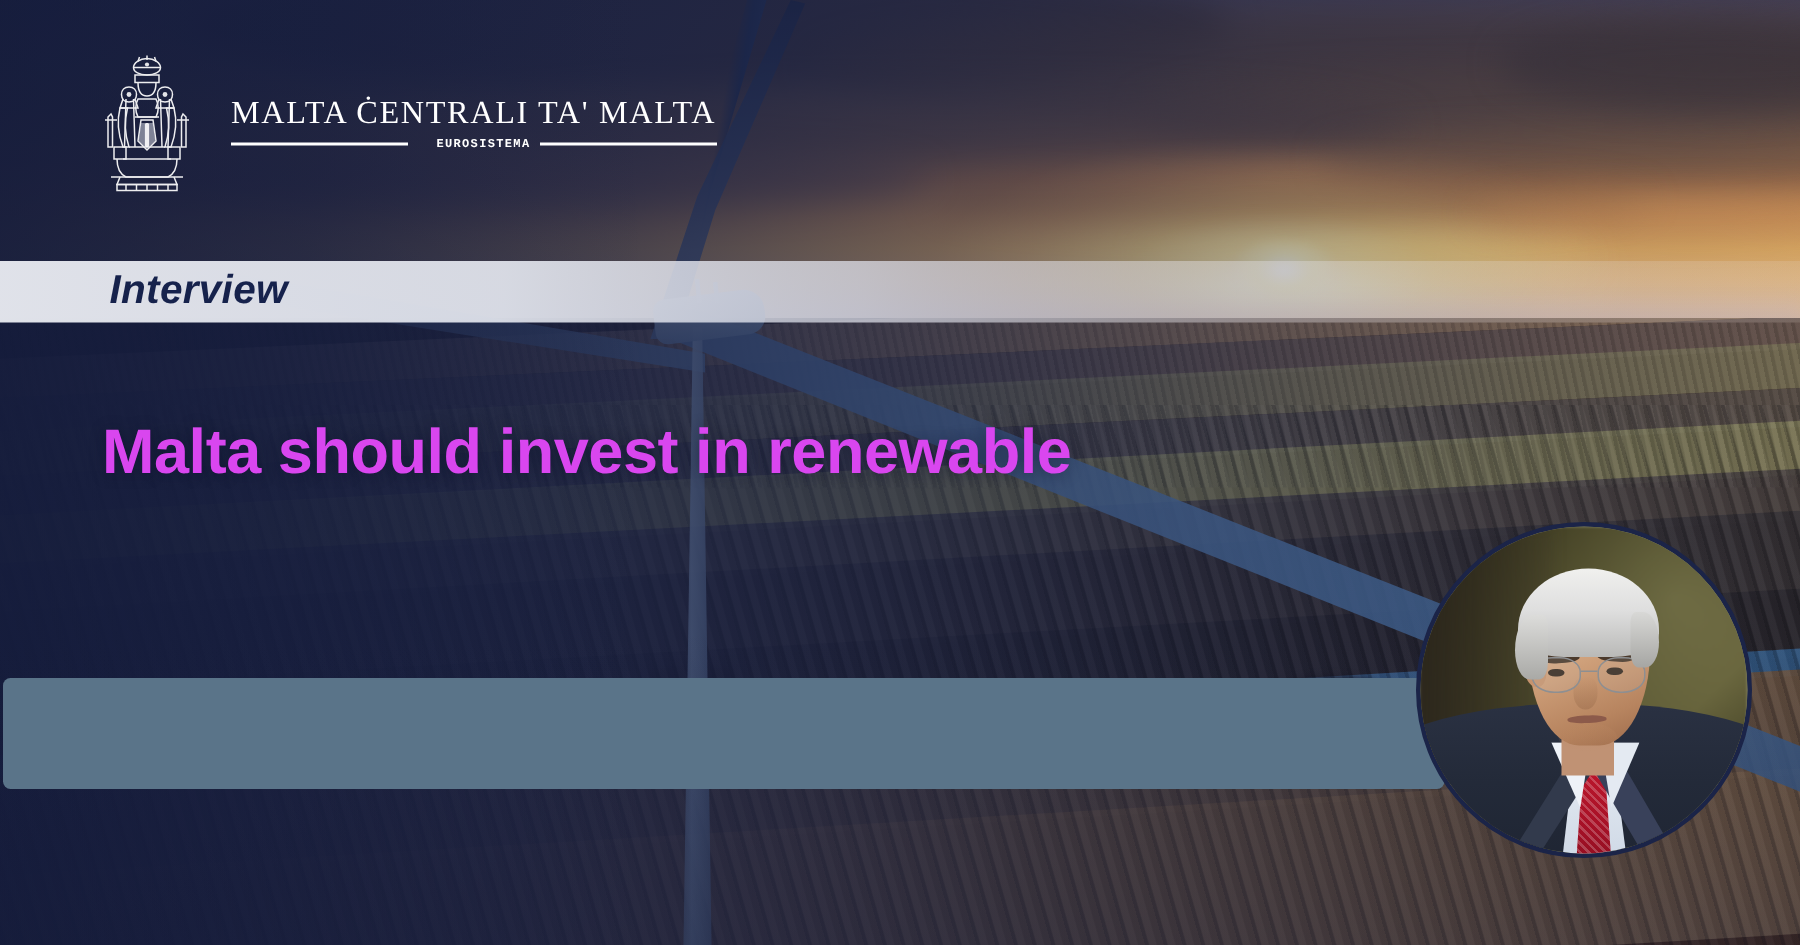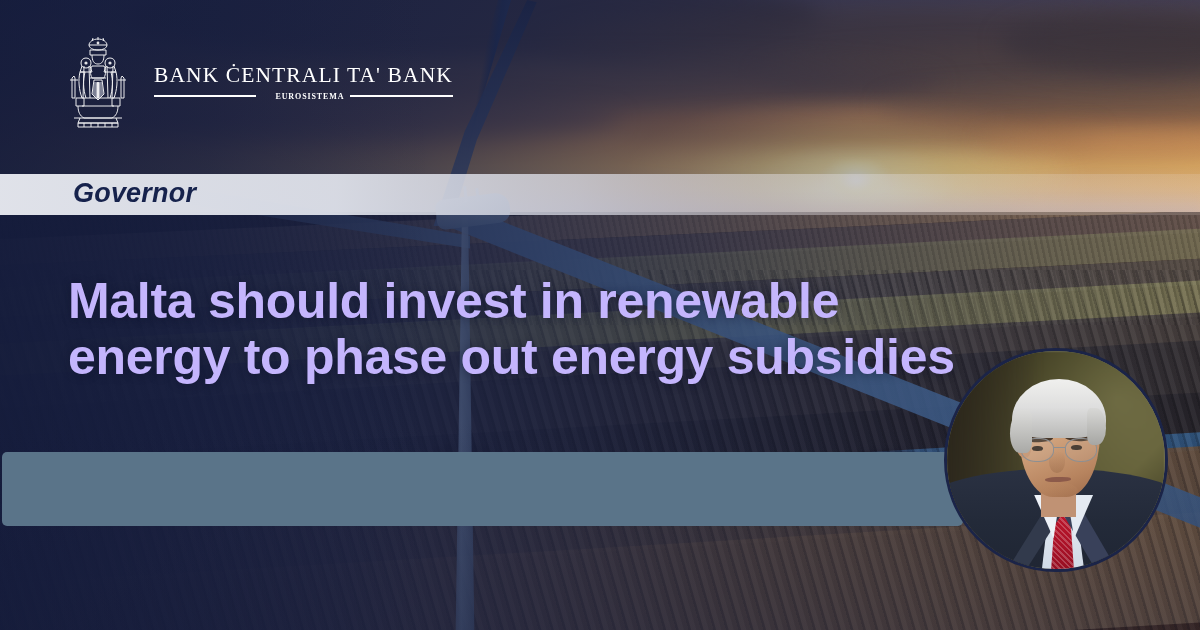--- a/index.html
+++ b/index.html
@@ -174,42 +174,42 @@
   .crest{ width:84px; height:92px; }
   .logo-text{ padding-top:2px; }
   .logo-line1, .logo-line3{
     font-family:"Liberation Serif", serif;
     color:#ffffff; font-size:21.5px; letter-spacing:1.1px; white-space:nowrap;
   }
   .logo-line3{ font-size:20.5px; letter-spacing:1.6px; }
   .logo-mid{ display:flex; align-items:center; gap:6px; margin:4px 0 3px 0; }
   .logo-rule{ flex:1; height:2.5px; background:#ffffff; }
   .logo-euro{
-    font-family:Liberation Serif, serif;
+    font-family:Liberation Mono, monospace;
     color:#ffffff; font-size:8px; letter-spacing:.9px; font-weight:bold; white-space:nowrap;margin-left:13px;
   }
 
   
   .kicker-band{
     position:absolute; left:0; top:174px; width:100%; height:41px;
     background:linear-gradient(to right,
        rgba(236,238,244,.94) 0%, rgba(231,234,242,.90) 28%,
        rgba(226,228,238,.72) 48%, rgba(228,226,232,.45) 66%,
        rgba(230,224,226,.26) 82%, rgba(232,224,222,.16) 100%);
   }
   .kicker-text{
     position:absolute; left:73px; top:178px;
     font-size:27px; font-style:italic; font-weight:bold;
     color:#16224c; letter-spacing:.2px;
   }
 
   
   .headline{
     position:absolute; left:68px; top:273px; width:900px;
-    color:#c4b5fd; font-size:50px; font-weight:bold;
+    color:#d946ef; font-size:42px; font-weight:bold;
     line-height:56px; letter-spacing:-.3px;
     text-shadow:0 1px 10px rgba(10,16,40,.45);
   }
   .headline .hl-line{ display:block; }
 
   
   .subtitle-band{
     position:absolute; left:2px; top:452px; width:961px; height:74px;
     background:#5a7489; border-radius:5px;
   }
@@ -467,35 +467,34 @@
       </g>
       <path class="sh" d="M38 46 l-1.6 12 l5.6 5.4 l5.6 -5.4 l-1.6 -12z"></path>
       <g class="f">
         <circle cx="42" cy="7" r="1.4"></circle>
         <circle cx="30" cy="27" r="1.6"></circle>
         <circle cx="54" cy="27" r="1.6"></circle>
         <rect x="40.6" y="46" width="2.8" height="16" rx="1"></rect>
       </g>
     </svg>
     <div class="logo-text">
-      <div class="logo-line1">BANK ĊENTRALI TA' BANK</div>
+      <div class="logo-line1">MALTA ĊENTRALI TA' MALTA</div>
       <div class="logo-mid">
         <span class="logo-rule"></span>
         <span class="logo-euro">EUROSISTEMA</span>
         <span class="logo-rule"></span>
       </div>
     </div>
   </div>
 
   <div class="kicker-band"></div>
-  <div class="kicker-text">Governor</div>
+  <div class="kicker-text">Interview</div>
 
   <div class="headline">
     <span class="hl-line">Malta should invest in renewable</span>
-    <span class="hl-line">energy to phase out energy subsidies</span>
   </div>
 
   <div class="subtitle-band"></div>
 
   <div class="portrait">
     <div class="p-bg"></div>
     <div class="p-bg-dark"></div>
     <div class="p-suit"></div>
     <div class="p-shirt"></div>
     <div class="p-tie"></div>

